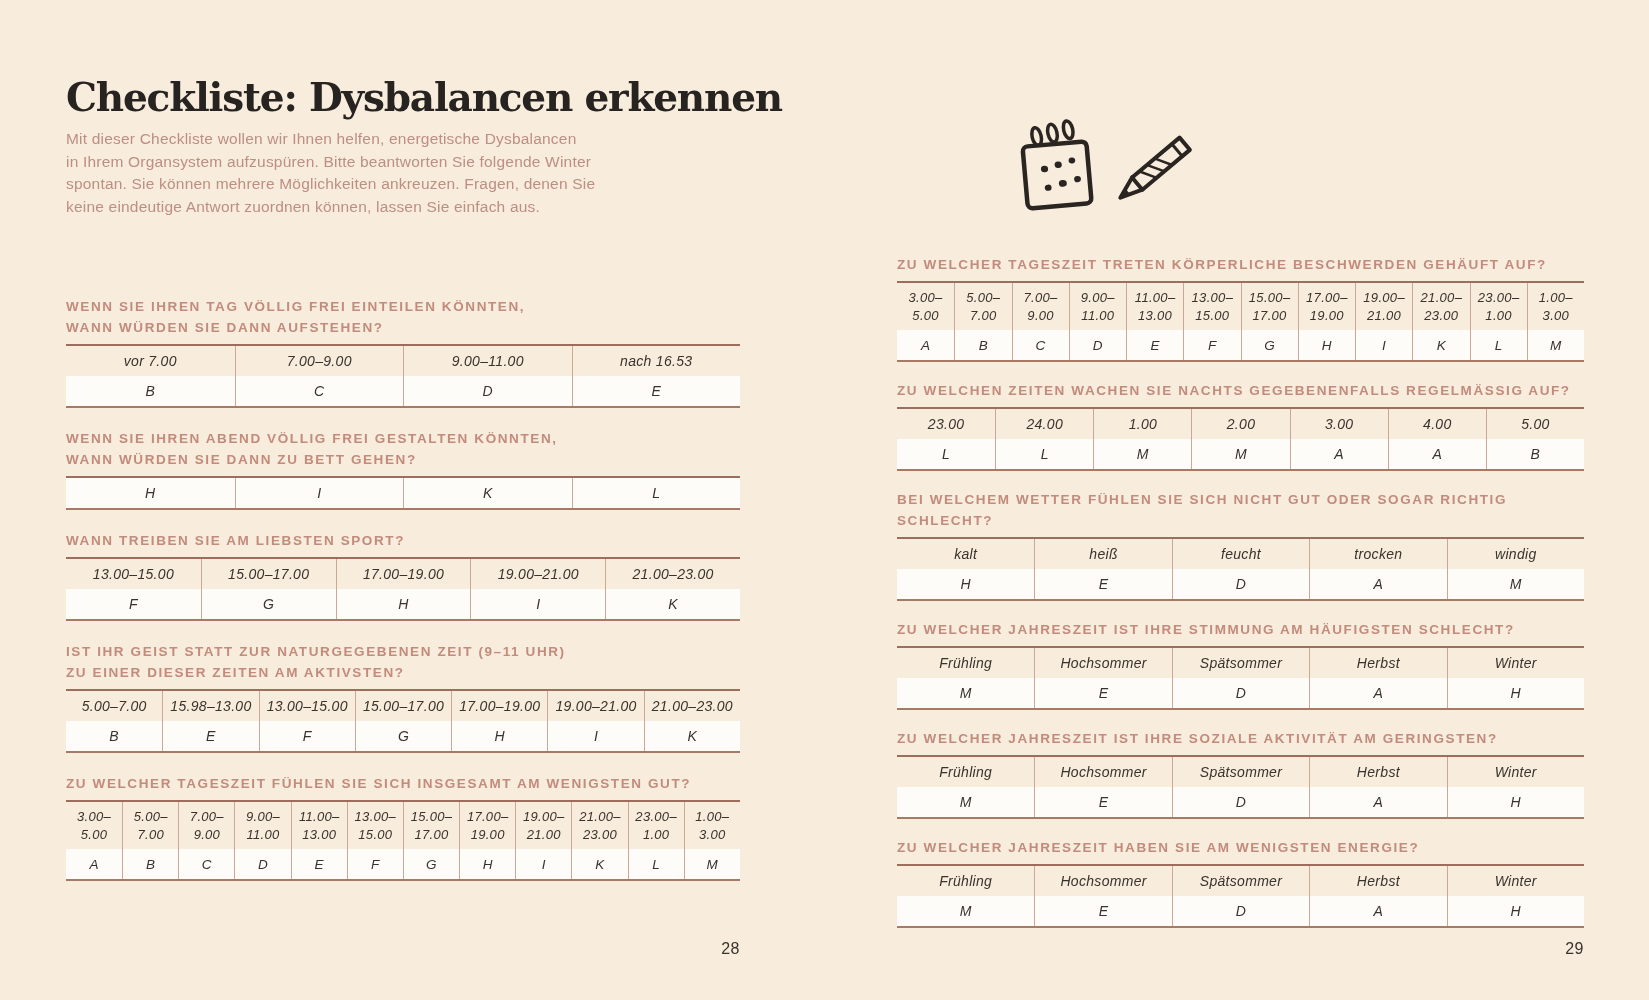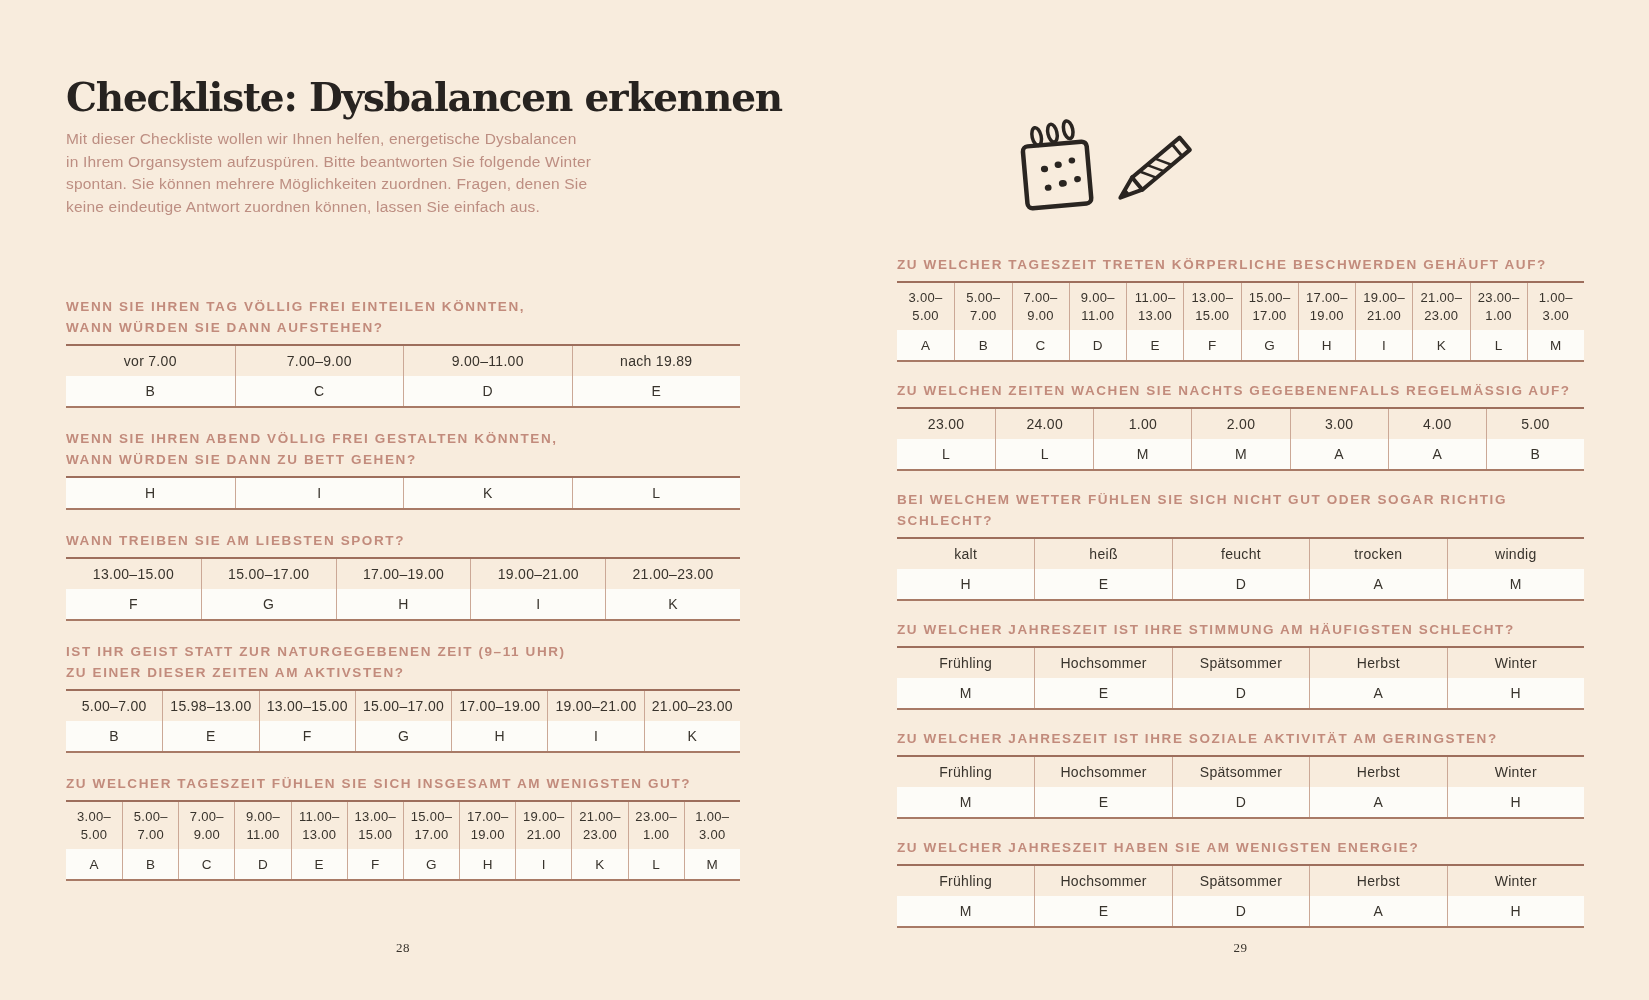--- a/index.html
+++ b/index.html
@@ -57,65 +57,65 @@
     line-height:21px;
     color:var(--rose);
     text-transform:uppercase;
   }
 
   .q-table{
     display:table;width:100%;table-layout:fixed;
     border-top:2px solid var(--rule);
     border-bottom:2px solid var(--rule-b);
   }
-  .q-row{display:table-row;}
+  .q-row{display:table-row;font-style:italic;}
   .q-cell{
     display:table-cell;vertical-align:middle;text-align:center;
     border-left:1px solid var(--sep);
     font-size:14px;letter-spacing:.3px;color:var(--ink);
   }
   .q-cell:first-child{border-left:none;}
   .q-row-options .q-cell{height:30px;padding:0 2px;}
   .q-row-answers .q-cell{height:30px;background:var(--cell);}
   .q-table.compact .q-row-options .q-cell{height:47px;font-size:13px;line-height:18px;}
   .q-table.compact .q-row-answers .q-cell{font-size:13.5px;}
 
   .doodle-wrap{margin-top:102px;margin-left:102px;width:210px;height:126px;}
   .doodle-wrap svg{display:block;}
 
   .pagenum{
     position:absolute;top:940px;left:0;width:100%;
-    text-align:center;font-size:13px;color:var(--ink);letter-spacing:.5px;font-family:Liberation Serif, serif;
+    text-align:right;font-size:16px;color:var(--ink);letter-spacing:.5px;
   }
 </style>
 </head>
 <body>
 
 <div class="spread">
 
   <section class="page page-left">
     <h1 class="title">Checkliste: Dysbalancen erkennen</h1>
     <div class="intro">
         <div class="intro-line">Mit dieser Checkliste wollen wir Ihnen helfen, energetische Dysbalancen</div>
         <div class="intro-line">in Ihrem Organsystem aufzuspüren. Bitte beantworten Sie folgende Winter</div>
-        <div class="intro-line">spontan. Sie können mehrere Möglichkeiten zuordnen. Fragen, denen Sie</div>
+        <div class="intro-line">spontan. Sie können mehrere Möglichkeiten ankreuzen. Fragen, denen Sie</div>
         <div class="intro-line">keine eindeutige Antwort zuordnen können, lassen Sie einfach aus.</div>
       </div>
     <div class="questions questions-left">
         <div class="q-block">
           <div class="q-heading">
             <div class="q-heading-line">WENN SIE IHREN TAG VÖLLIG FREI EINTEILEN KÖNNTEN,</div>
             <div class="q-heading-line">WANN WÜRDEN SIE DANN AUFSTEHEN?</div>
           </div>
           <div class="q-table">
             <div class="q-row q-row-options">
               <div class="q-cell">vor 7.00</div>
               <div class="q-cell">7.00–9.00</div>
               <div class="q-cell">9.00–11.00</div>
-              <div class="q-cell">nach 19.89</div>
+              <div class="q-cell">nach 16.53</div>
             </div>
             <div class="q-row q-row-answers">
               <div class="q-cell">B</div>
               <div class="q-cell">C</div>
               <div class="q-cell">D</div>
               <div class="q-cell">E</div>
             </div>
           </div>
         </div>
         <div class="q-block">

